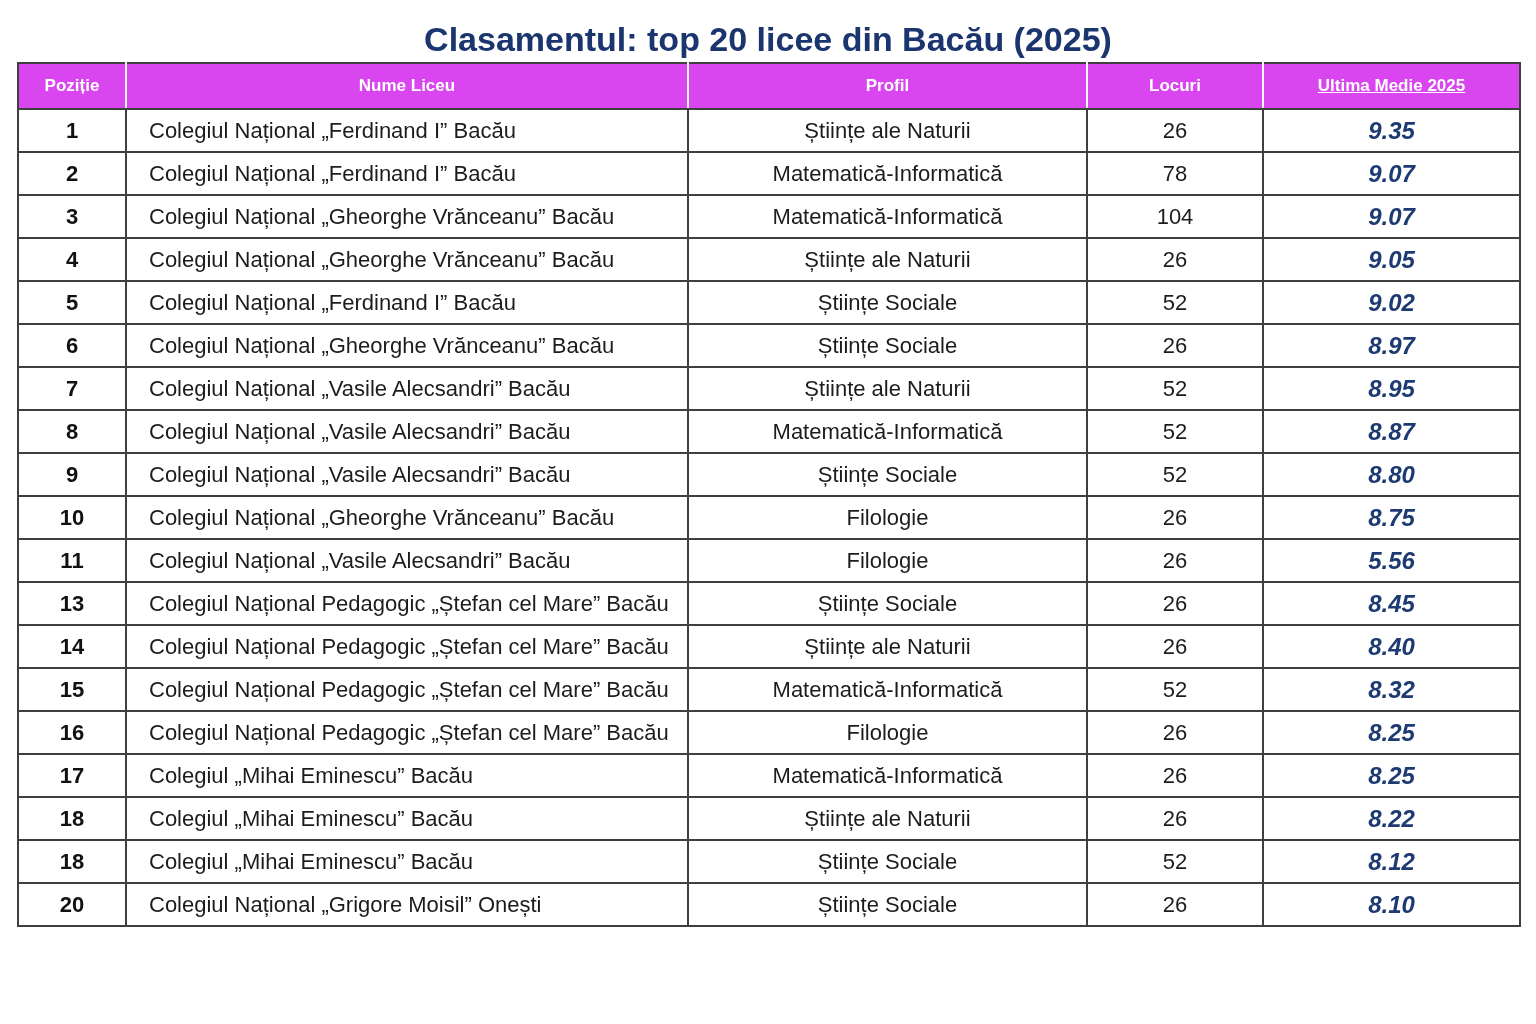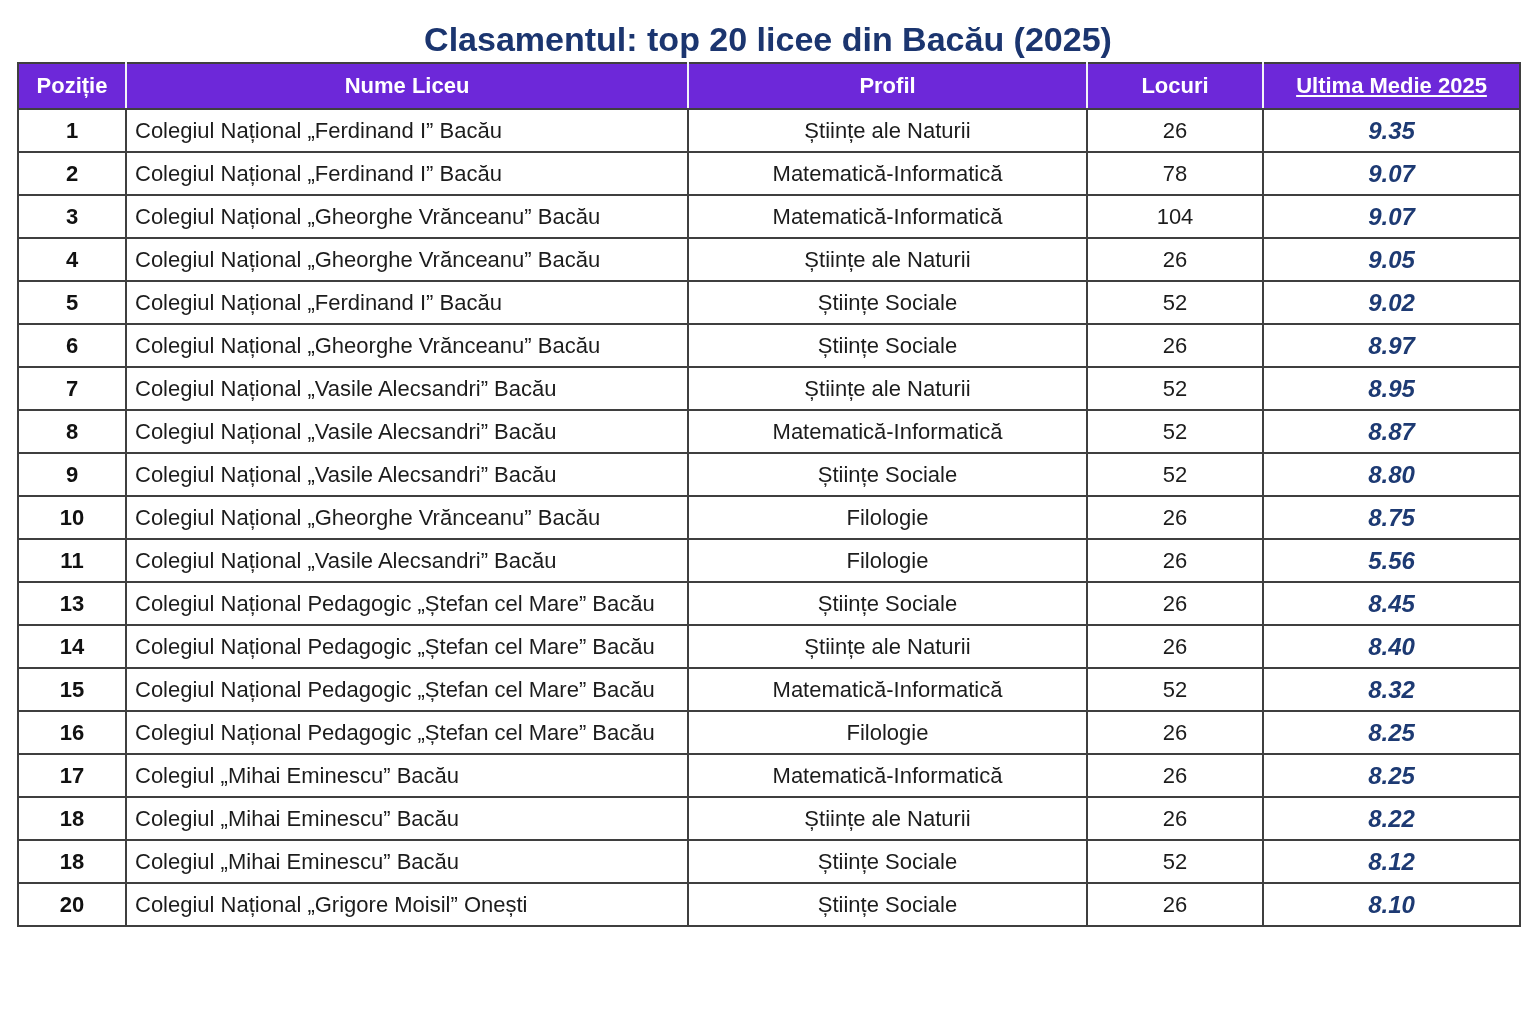--- a/index.html
+++ b/index.html
@@ -35,23 +35,23 @@
     table-layout: fixed;
     border: 2px solid #3f3f3f;
   }
   col.c-pos    { width: 108px; }
   col.c-name   { width: 562px; }
   col.c-profil { width: 399px; }
   col.c-locuri { width: 176px; }
   col.c-medie  { width: 257px; }
 
   thead th {
-    background: #6d28d9;
+    background: #d946ef;
     color: #ffffff;
-    font-size: 22px;
+    font-size: 17px;
     font-weight: bold;
     height: 44px;
     text-align: center;
     vertical-align: middle;
     border-right: 2px solid #f2f4f8;
     border-bottom: 2px solid #3f3f3f;
     padding: 0;
   }
   thead th:last-child { border-right: none; text-decoration: underline; }
 
@@ -66,21 +66,21 @@
     background: #ffffff;
     white-space: nowrap;
     overflow: hidden;
   }
   tbody td.pos {
     font-weight: bold;
     color: #111111;
   }
   tbody td.name {
     text-align: left;
-    padding-left: 8px;
+    padding-left: 22px;
     margin-top: 45px;
   }
   tbody td.medie {
     font-weight: bold;
     font-size: 24px;
     color: #1d3a73;
     font-style: italic;
   }
 </style>
 </head>

